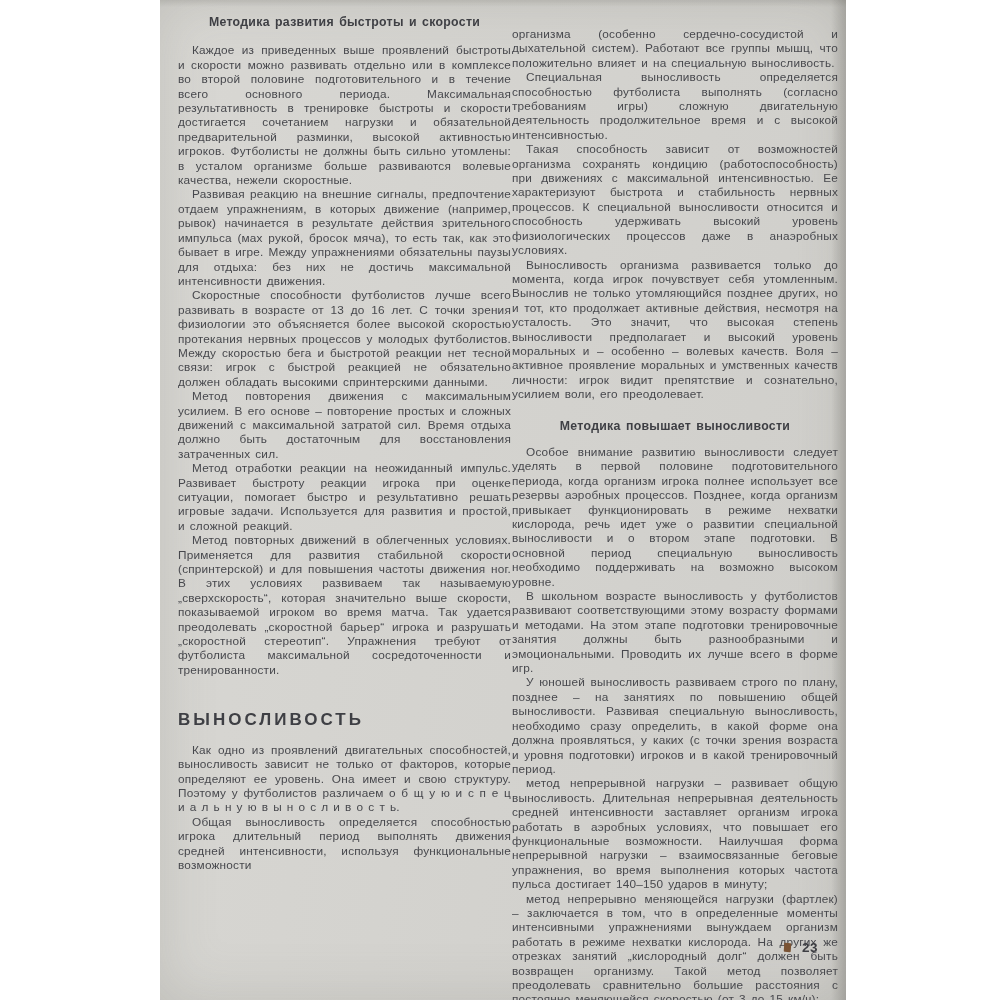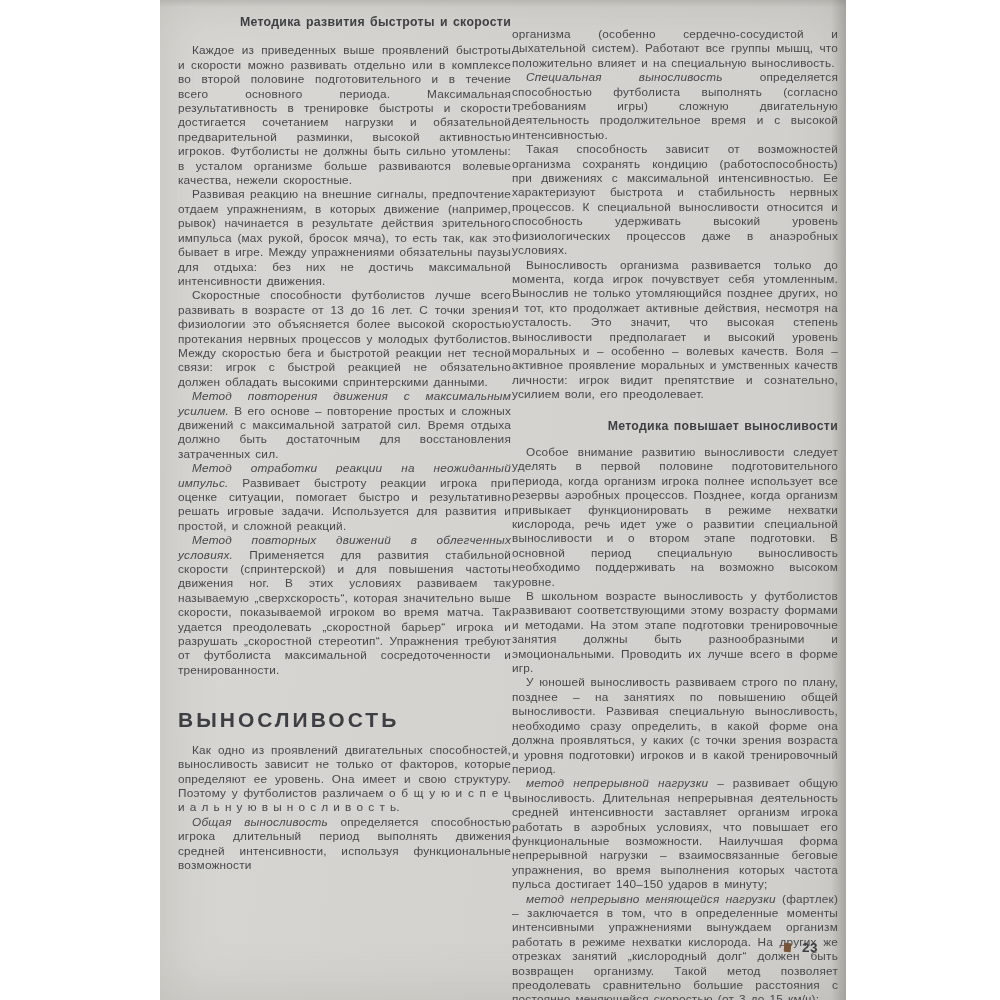--- a/index.html
+++ b/index.html
@@ -27,28 +27,28 @@
     color:#47484d;
     font-size:11.8px;line-height:14.4px;
     text-align:justify;
     letter-spacing:0.2px;
     word-spacing:1.5px;
   }
   .col-left{left:18px;width:333px;padding-top:15px;}
   .col-right{left:352px;width:326px;padding-top:27px;}
   p{margin:0;text-indent:14px;}
   p.cont{text-indent:0;}
-  .lead{font-style:italic;}
+  .lead{}
   .subhead{
     font-weight:bold;font-size:12.3px;color:#3e3f44;
-    margin:17px 0 12px;text-align:right;letter-spacing:0.3px;
+    margin:17px 0 12px;text-align:center;letter-spacing:0.3px;
   }
   .subhead.first{margin-top:0;margin-bottom:14px;}
   .big-title{
-    font-weight:bold;font-size:21px;color:#3e3f44;
+    font-weight:bold;font-size:17px;color:#3e3f44;
     letter-spacing:3px;margin:36px 0 15px;text-align:left;
   }
   .footer{
     position:absolute;right:28px;top:940px;
     display:flex;align-items:center;gap:11px;
   }
   .page-marker{
     width:7px;height:9px;background:#7a5334;border-radius:1px;
     transform:rotate(4deg);
   }

